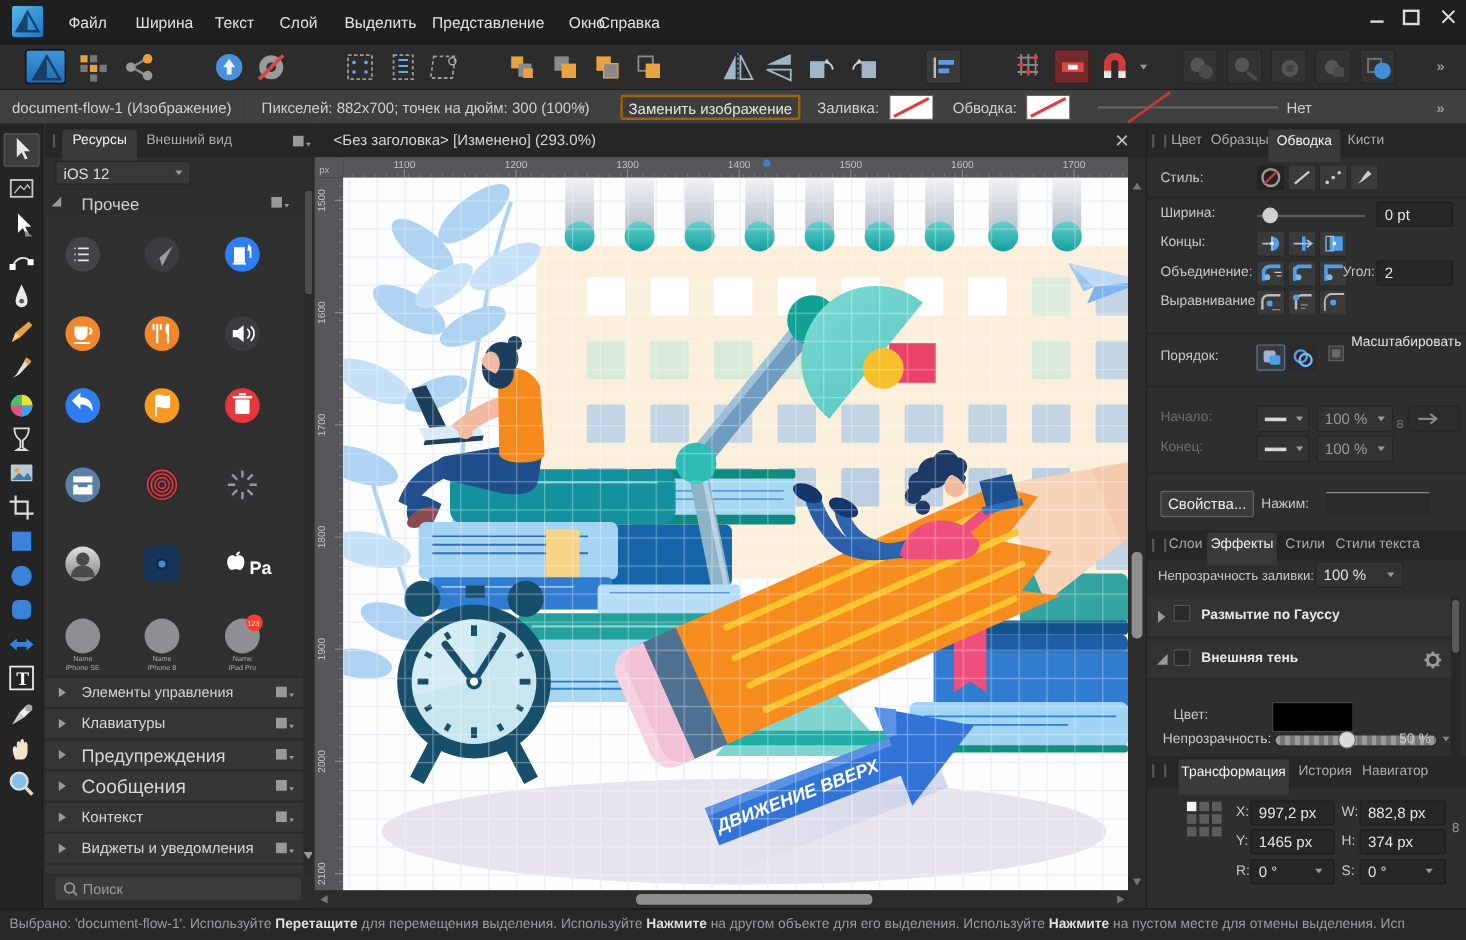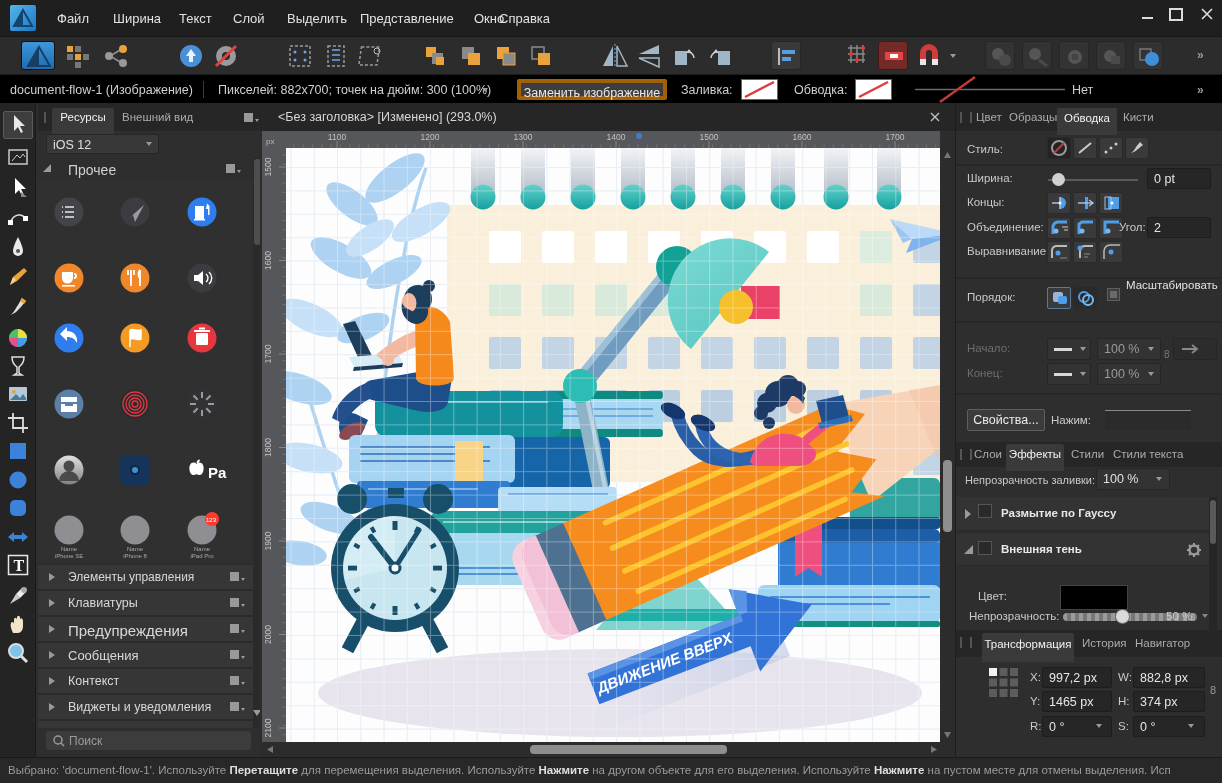--- a/index.html
+++ b/index.html
@@ -4,21 +4,21 @@
 <style>
 html,body{margin:0;padding:0;}
 body{width:1222px;height:783px;background:#2e2e2e;font-family:"Liberation Sans",sans-serif;overflow:hidden;position:relative;}
 .abs{position:absolute;}
 .lbl{position:absolute;white-space:nowrap;}
 #menubar{left:0;top:0;width:1222px;height:36px;background:#1f1f1f;}
 .mitem{position:absolute;top:11px;font-size:13px;color:#e2e2e2;}
 #toolbar{left:0;top:36px;width:1222px;height:38px;background:#2c2c2c;border-top:1px solid #171717;box-sizing:border-box;}
 .tbtn{position:absolute;top:4px;width:30px;height:29px;background:#393939;border:1px solid #262626;border-radius:3px;box-sizing:border-box;}
 .tbtn svg{position:absolute;left:2px;top:2px;}
-#ctxbar{left:0;top:74px;width:1222px;height:29px;background:#000000;border-top:1px solid #1a1a1a;box-sizing:border-box;}
+#ctxbar{left:0;top:74px;width:1222px;height:29px;background:#404040;border-top:1px solid #1a1a1a;box-sizing:border-box;}
 .ctxt{position:absolute;top:8px;font-size:12.5px;color:#cfcfcf;}
 #statusbar{left:0;top:757px;width:1222px;height:26px;background:#282828;border-top:1px solid #1a1a1a;box-sizing:border-box;color:#9a9aa0;font-size:11.5px;}
 #statusbar b{color:#dfdfdf;font-weight:bold;}
 #toolcol{left:0;top:103px;width:36px;height:654px;background:#242424;border-right:1px solid #1b1b1b;box-sizing:border-box;}
 .tool{position:absolute;left:6px;width:24px;height:24px;}
 #leftpanel{left:38px;top:103px;width:224px;height:654px;background:#2e2e2e;}
 #rightpanel{left:955px;top:103px;width:267px;height:654px;background:#2e2e2e;border-left:1px solid #1d1d1d;box-sizing:border-box;}
 #canvasreg{left:260px;top:103px;width:695px;height:654px;background:#2c2c2c;}
 .phead{position:absolute;left:0;width:100%;height:28px;background:#262626;}
 .ptab{position:absolute;font-size:11.5px;color:#ababab;top:8px;}
@@ -198,21 +198,21 @@
         <circle cx="16" cy="15" r="7" fill="#3f8fd8"></circle>
       </svg>
     </div>
  <div class="abs" style="left:1197px;top:11px;color:#9a9a9a;font-size:12px;font-weight:bold">»</div>
 </div>
 <div id="ctxbar" class="abs">
  <span class="ctxt" style="left:10px">document-flow-1 (Изображение)</span>
  <div class="abs" style="left:203px;top:6px;width:1px;height:17px;background:#3a3a3a"></div>
  <span class="ctxt" style="left:218px">Пикселей: 882x700; точек на дюйм: 300 (100%)</span>
  <div class="caret" style="left:482px;top:13px"></div>
- <div class="abs" style="left:517px;top:4px;width:150px;height:21px;background:#3d3d3d;border:4px solid #a16207;border-radius:2px;box-sizing:border-box;text-align:center;font-size:12.5px;color:#e8e8e8;padding-top:3px">Заменить изображение</div>
+ <div class="abs" style="left:517px;top:4px;width:150px;height:21px;background:#3d3d3d;border:2px solid #a16207;border-radius:2px;box-sizing:border-box;text-align:center;font-size:12.5px;color:#e8e8e8;padding-top:3px">Заменить изображение</div>
  <span class="ctxt" style="left:681px">Заливка:</span>
  <svg class="abs" style="left:741px;top:4px" width="37" height="21">
       <rect x="0.5" y="0.5" width="36" height="20" fill="#fff" stroke="#666"></rect>
       <path d="M4 18 L33 3" stroke="#e03c3c" stroke-width="2.5"></path>
     </svg>
  <span class="ctxt" style="left:794px">Обводка:</span>
  <svg class="abs" style="left:855px;top:4px" width="37" height="21">
       <rect x="0.5" y="0.5" width="36" height="20" fill="#fff" stroke="#666"></rect>
       <path d="M4 18 L33 3" stroke="#e03c3c" stroke-width="2.5"></path>
     </svg>
@@ -438,21 +438,21 @@
       </svg>
       <div class="lbl" style="left:30px;top:519px;font-size:15px;color:#d8d8d8">Предупреждения</div>
       <svg class="abs" style="left:192px;top:521px" width="16" height="10">
         <rect width="9" height="9" fill="#999"></rect>
         <path d="M11 6 l4 0 l-2 3 Z" fill="#999"></path>
       </svg>
       <div class="abs" style="left:0;top:540px;width:215px;height:24px;background:#363636"></div>
       <svg class="abs" style="left:10px;top:547px" width="8" height="10">
         <path d="M1 1 L7 5 L1 9 Z" fill="#9a9a9a"></path>
       </svg>
-      <div class="lbl" style="left:30px;top:545px;font-size:13px;color:#d8d8d8">Сообщения</div>
+      <div class="lbl" style="left:30px;top:545px;font-size:16px;color:#d8d8d8">Сообщения</div>
       <svg class="abs" style="left:192px;top:547px" width="16" height="10">
         <rect width="9" height="9" fill="#999"></rect>
         <path d="M11 6 l4 0 l-2 3 Z" fill="#999"></path>
       </svg>
       <div class="abs" style="left:0;top:566px;width:215px;height:24px;background:#363636"></div>
       <svg class="abs" style="left:10px;top:573px" width="8" height="10">
         <path d="M1 1 L7 5 L1 9 Z" fill="#9a9a9a"></path>
       </svg>
       <div class="lbl" style="left:30px;top:571px;font-size:12.5px;color:#d8d8d8">Контекст</div>
       <svg class="abs" style="left:192px;top:573px" width="16" height="10">

